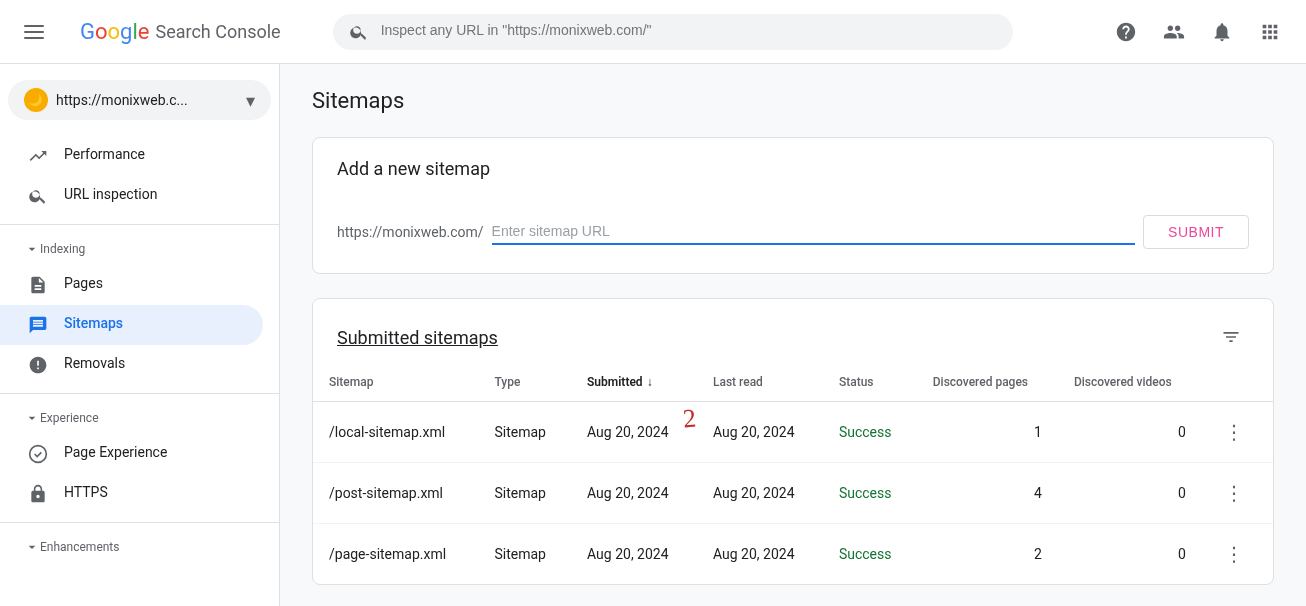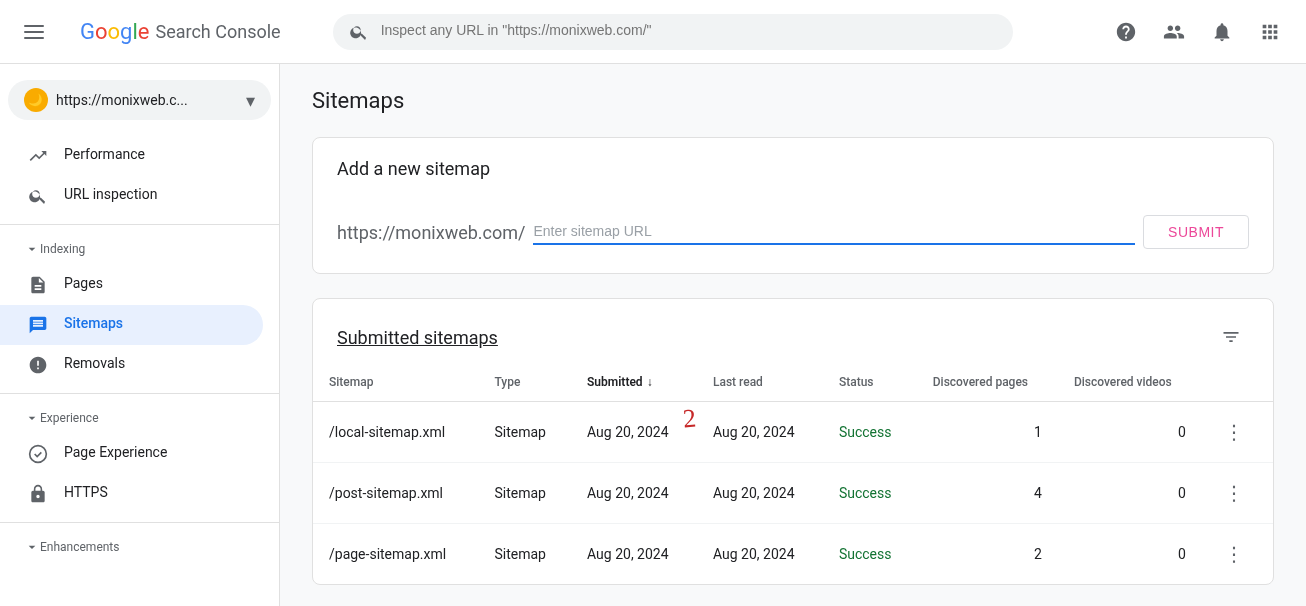--- a/index.html
+++ b/index.html
@@ -45,21 +45,21 @@
 
     
     .main { flex: 1; overflow-y: auto; padding: 24px 32px; background: #f8f9fa; }
     .page-title { font-size: 22px; font-weight: 400; color: #202124; margin-bottom: 24px; }
 
     .card { background: #fff; border-radius: 8px; border: 1px solid #e0e0e0; margin-bottom: 24px; }
     .card-header { padding: 20px 24px; font-size: 18px; font-weight: 400; color: #202124; }
 
     
     .add-sitemap-form { display: flex; align-items: center; gap: 0; padding: 16px 24px 24px; }
-    .url-prefix { font-size: 18px; color: #5f6368; }
+    .url-prefix { font-size: 14px; color: #5f6368; }
     .sitemap-input-wrap { flex: 1; border-bottom: 2px solid #1a73e8; margin: 0 8px; }
     .sitemap-input { border: none; outline: none; font-size: 14px; color: #202124; width: 100%; padding: 4px 0; background: transparent; }
     .sitemap-input::placeholder { color: #9aa0a6; }
     .submit-btn { padding: 8px 24px; background: #fff; border: 1px solid #dadce0; border-radius: 4px; font-size: 14px; color: #ec4899; font-weight: 500; cursor: pointer; letter-spacing: 0.5px; }
 
     
     .annotation { position: relative; }
 
     
     .submitted-header { display: flex; align-items: center; justify-content: space-between; padding: 20px 24px 0; }

